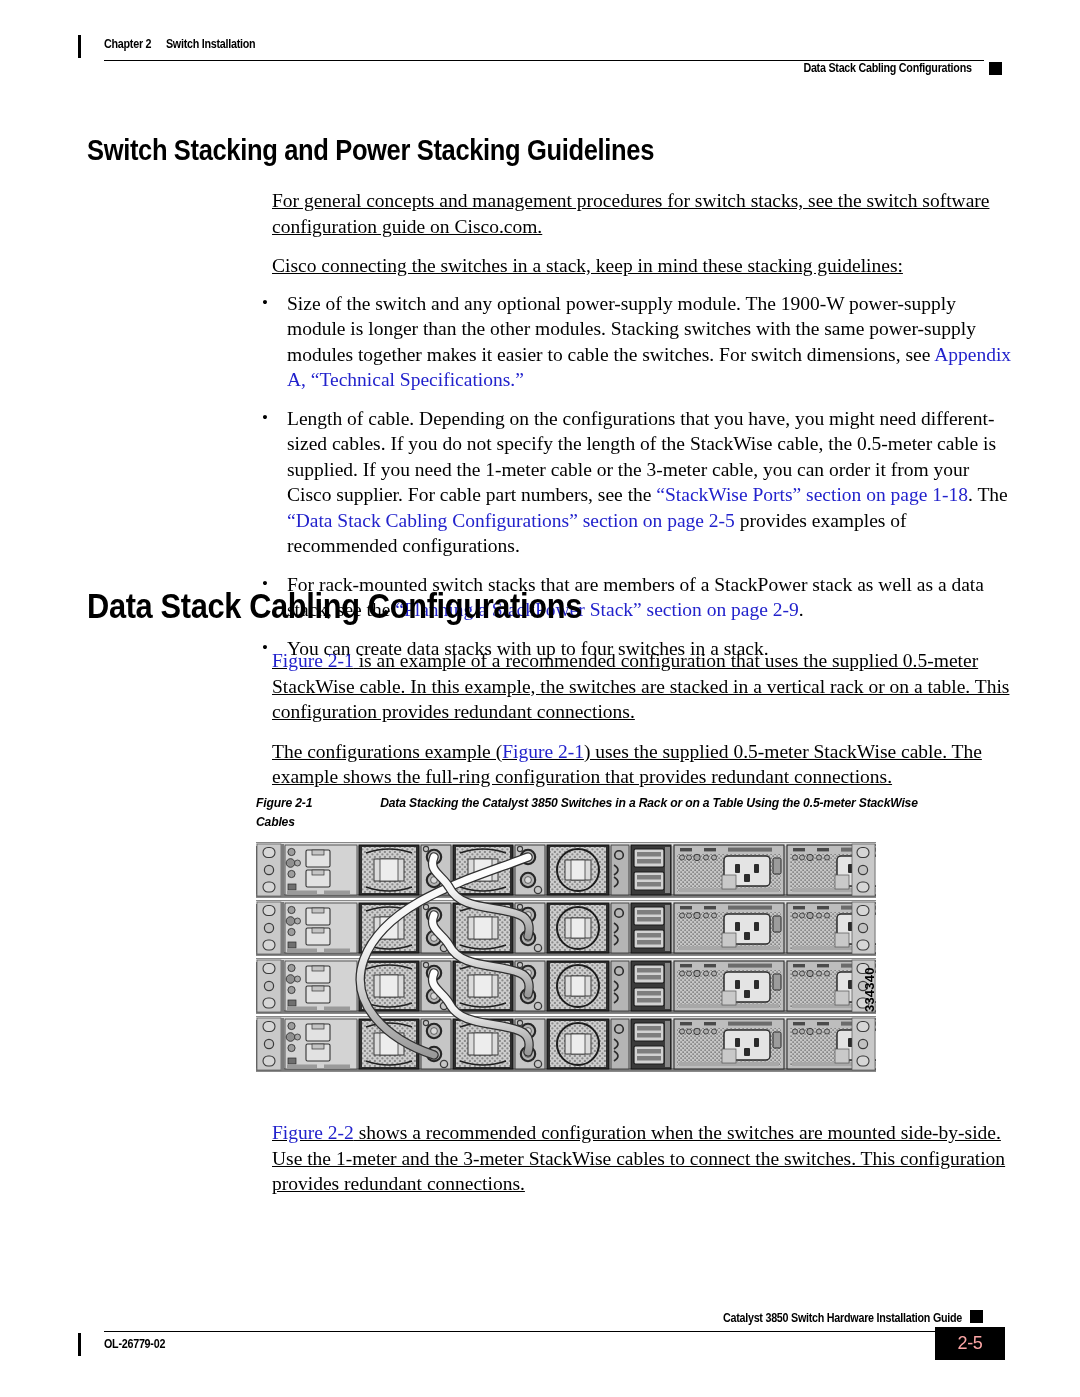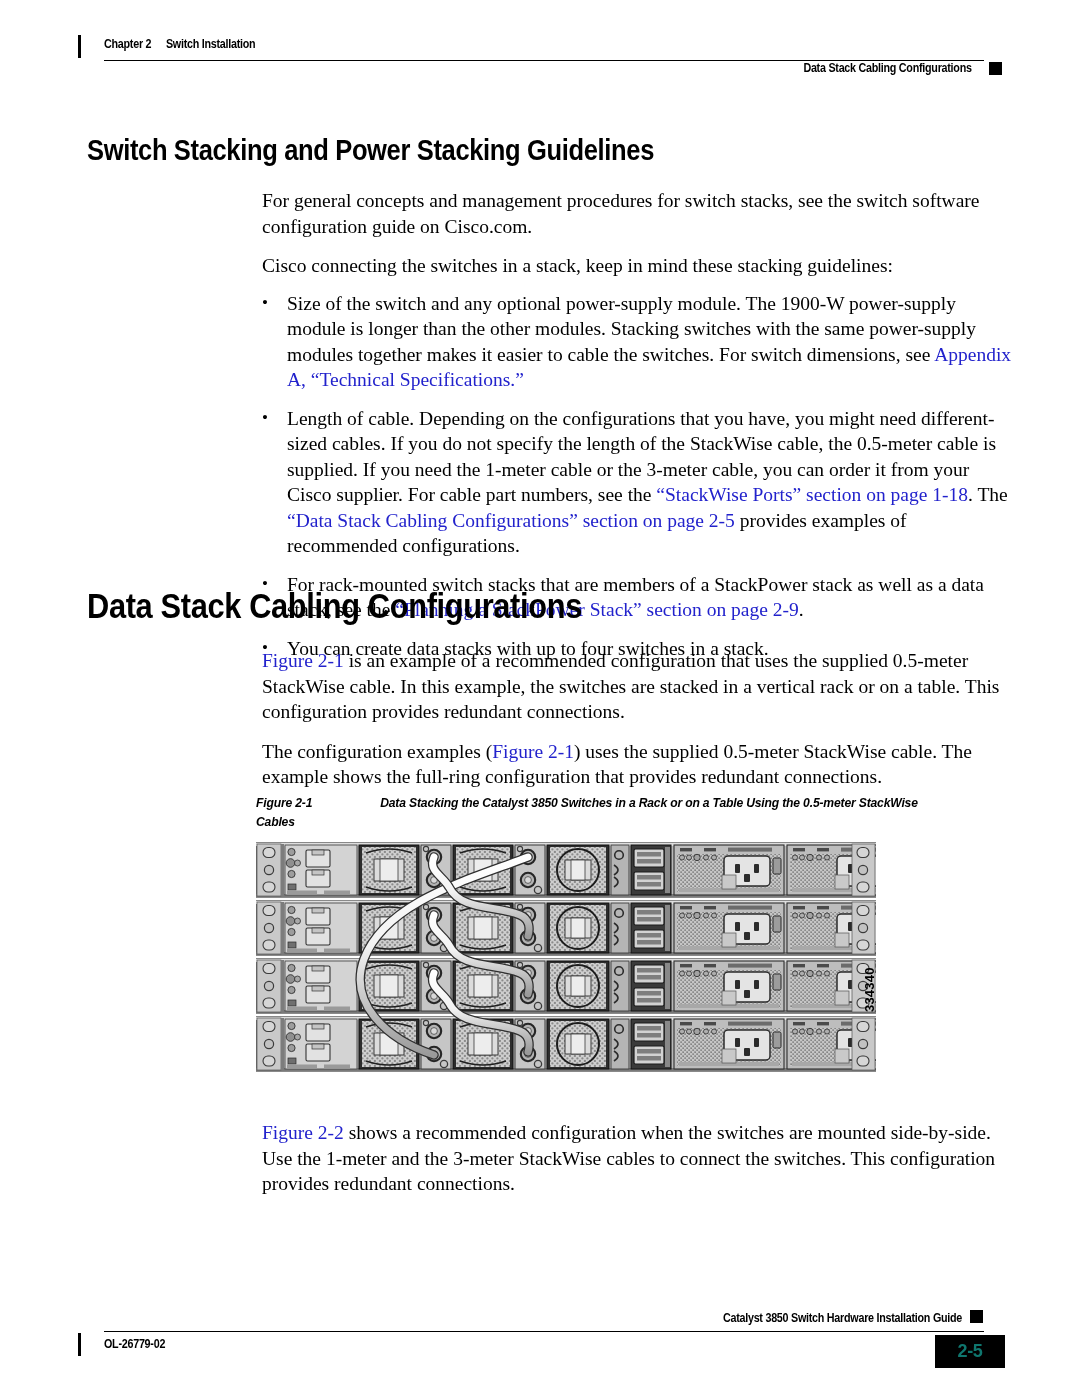--- a/index.html
+++ b/index.html
@@ -97,25 +97,26 @@
   #h-guidelines { left: 87px; top: 134px; }
   #h-cabling    { left: 87px; top: 586px; font-size: 35px; }
 
   
   .body-col {
     position: absolute;
     left: 256px;
     width: 762px;
   }
   p.para {
-    margin: 0 0 14px 6px;
+    margin: 0 0 14px 16px;
     font-size: 19.5px;
     line-height: 25.5px;
     text-align: left;
     color: #000;
+    text-decoration: underline;
   }
   .lnk { color: #2222cc; }
 
   ul.bullets {
     margin: 0;
     padding: 0;
     list-style: none;
   }
   ul.bullets li {
     position: relative;
@@ -232,29 +233,28 @@
     transform-origin: left center;
     white-space: nowrap;
   }
   .footer-pagebox {
     position: absolute;
     right: -3px;
     top: 22px;
     width: 70px;
     height: 33px;
     background: #000;
-    color: #0f766e;
-    font-family: "Liberation Sans", sans-serif;
-    font-weight: bold;
+    color: #fca5a5;
+    font-family: "Liberation Sans", sans-serif;
+    font-weight: normal;
     font-size: 18px;
     display: flex;
     align-items: center;
     justify-content: center;
     letter-spacing: -0.3px;
-    margin-top: 8px;
   }
 </style>
 </head>
 <body>
 
 <div class="page">
 
   <div class="header">
     <div class="header-tick"></div>
     <div class="header-chapter">
@@ -276,21 +276,21 @@
       <li><span>Length of cable. Depending on the configurations that you have, you might need different-sized cables. If you do not specify the length of the StackWise cable, the 0.5-meter cable is supplied. If you need the 1-meter cable or the 3-meter cable, you can order it from your Cisco supplier. For cable part numbers, see the </span><span class="lnk">“StackWise Ports” section on page 1-18</span><span>. The </span><span class="lnk">“Data Stack Cabling Configurations” section on page 2-5</span><span> provides examples of recommended configurations.</span></li>
       <li><span>For rack-mounted switch stacks that are members of a StackPower stack as well as a data stack, see the </span><span class="lnk">“Planning a StackPower Stack” section on page 2-9</span><span>.</span></li>
       <li><span>You can create data stacks with up to four switches in a stack.</span></li>
     </ul>
   </div>
 
   <h1 class="doc-h1" id="h-cabling">Data Stack Cabling Configurations</h1>
 
   <div class="body-col" style="top:648px;">
     <p class="para"><span class="lnk">Figure 2-1</span><span> is an example of a recommended configuration that uses the supplied 0.5-meter StackWise cable. In this example, the switches are stacked in a vertical rack or on a table. This configuration provides redundant connections.</span></p>
-    <p class="para"><span>The configuration examples (</span><span class="lnk">Figure 2-1</span><span>) uses the supplied 0.5-meter StackWise cable. The example shows the full-ring configuration that provides redundant connections.</span></p>
+    <p class="para"><span>The configurations example (</span><span class="lnk">Figure 2-1</span><span>) uses the supplied 0.5-meter StackWise cable. The example shows the full-ring configuration that provides redundant connections.</span></p>
   </div>
 
   <div class="fig-caption">
     <span class="fig-label">Figure 2-1</span><span class="fig-title">Data Stacking the Catalyst 3850 Switches in a Rack or on a Table Using the 0.5-meter StackWise Cables</span>
   </div>
 
   <div class="figure">
     <svg width="620" height="240" viewBox="0 0 620 240" xmlns="http://www.w3.org/2000/svg">
       <defs>
 

